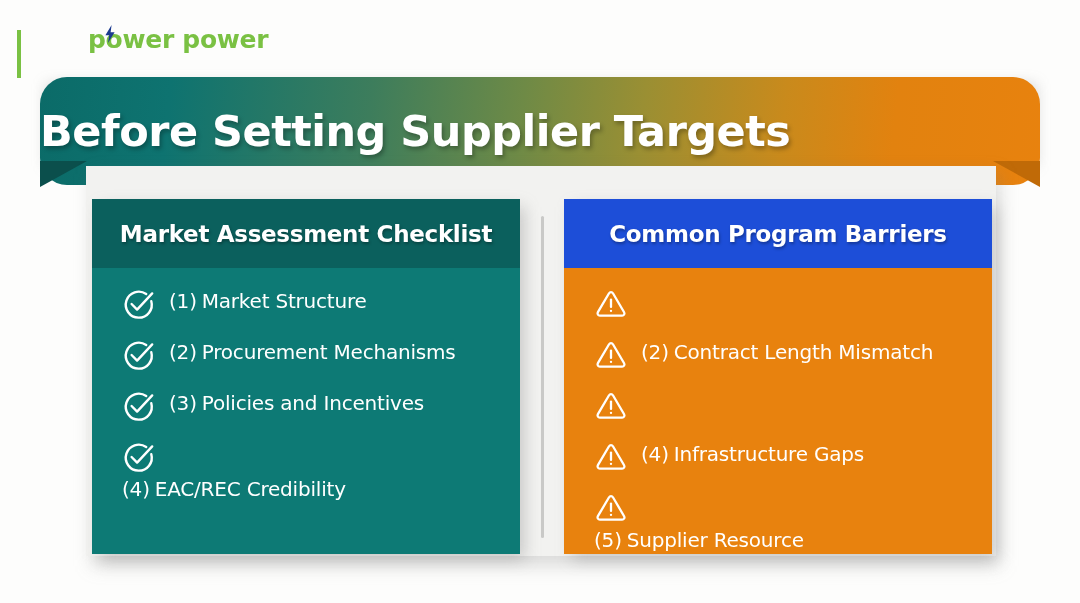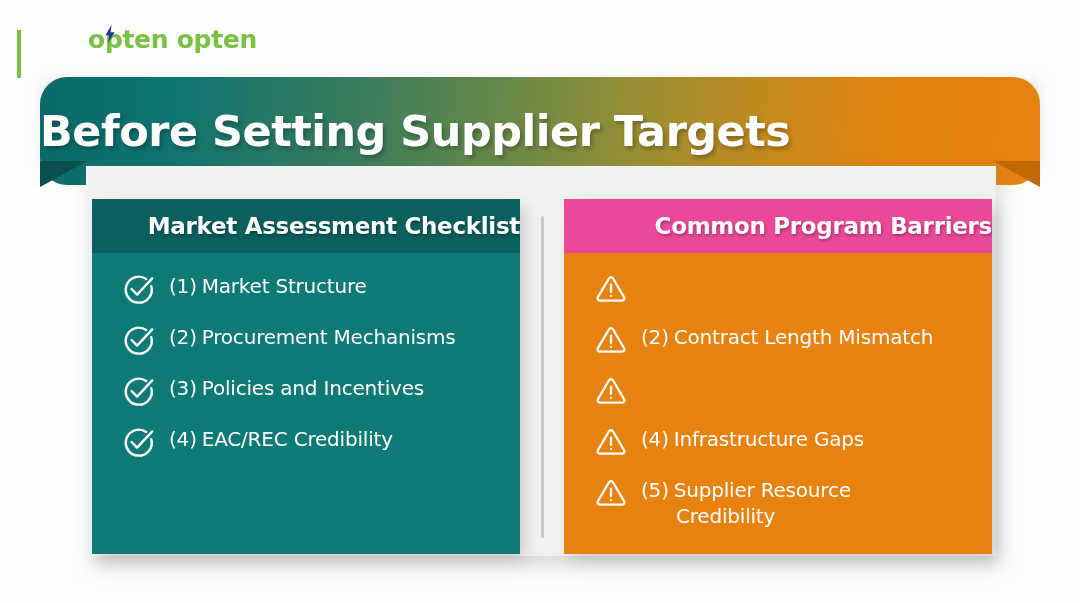--- a/index.html
+++ b/index.html
@@ -135,27 +135,27 @@
   
   .card {
     position: absolute;
     top: 199px;
     overflow: hidden;
   }
   #card-left  { left: 92px;  width: 428px; height: 355px; background: #0d7a75; }
   #card-right { left: 564px; width: 428px; height: 355px; background: #e8820e; }
 
   .card-header {
-    height: 54px;
+    height: 69px;
     display: flex;
     align-items: center;
-    justify-content: flex-end;
+    justify-content: center;
   }
   #card-left  .card-header { background: #0b605d; }
-  #card-right .card-header { background: #ec4899; }
+  #card-right .card-header { background: #1d4ed8; }
 
   .card-header-text {
     font-family: "DejaVu Sans", sans-serif;
     font-weight: 700;
     font-size: 23px;
     letter-spacing: -0.3px;
     color: #ffffff;
     text-shadow: 1px 2px 3px rgba(0,0,0,0.30);
     white-space: nowrap;
   }
@@ -164,21 +164,21 @@
     padding: 18px 0 0 8px;
     margin: 0;
     list-style: none;
   }
   .card-item {
     display: flex;
     align-items: flex-start;
     padding: 0 14px 0 22px;
     margin-bottom: 16px;
   }
-  .card-item:last-child { margin-bottom: 0; }
+  .card-item:last-child { margin-bottom: 0; flex-direction: column; }
 
   .item-icon {
     flex: 0 0 auto;
     width: 34px;
     height: 34px;
     margin-right: 13px;
     margin-top: 1px;
   }
   .item-icon svg { display: block; width: 34px; height: 34px; }
 
@@ -215,21 +215,21 @@
   }
   #shadow-left  { left: 100px; width: 424px; }
   #shadow-right { left: 572px; width: 424px; }
 </style>
 </head>
 <body>
 
 <div id="slide">
 
   <div id="logo">
-    <div id="logo-wordmark">opten opten</div>
+    <div id="logo-wordmark">power power</div>
     <svg id="logo-bolt" viewBox="0 0 14 18">
       <path d="M8.6 0 L2.4 10.2 L6.2 10.2 L5.0 18 L11.6 7.2 L7.6 7.2 Z" fill="#1b3a8f"></path>
     </svg>
   </div>
   <div id="logo-stem"></div>
 
   <div id="banner-shadow"></div>
   <div id="banner">
     <div id="banner-title">Before Setting Supplier Targets</div>
   </div>

